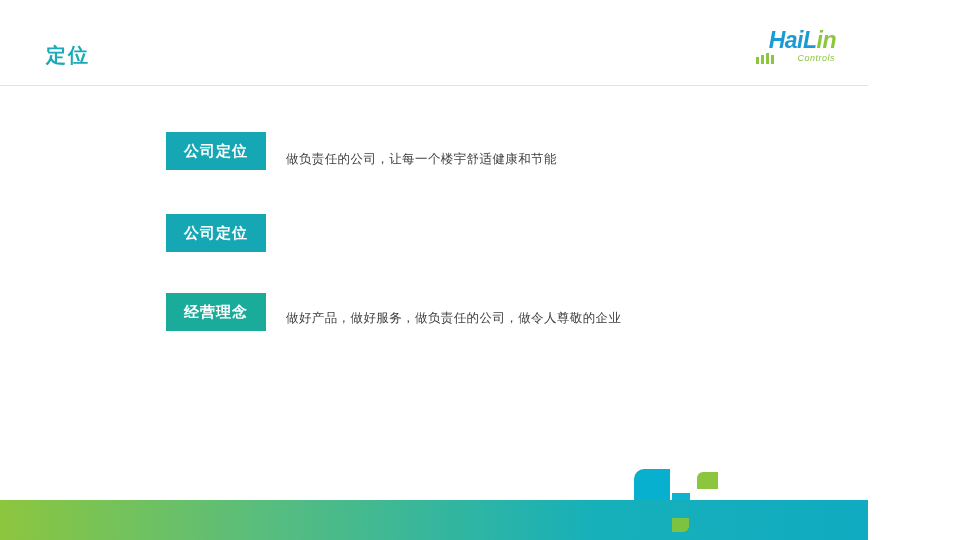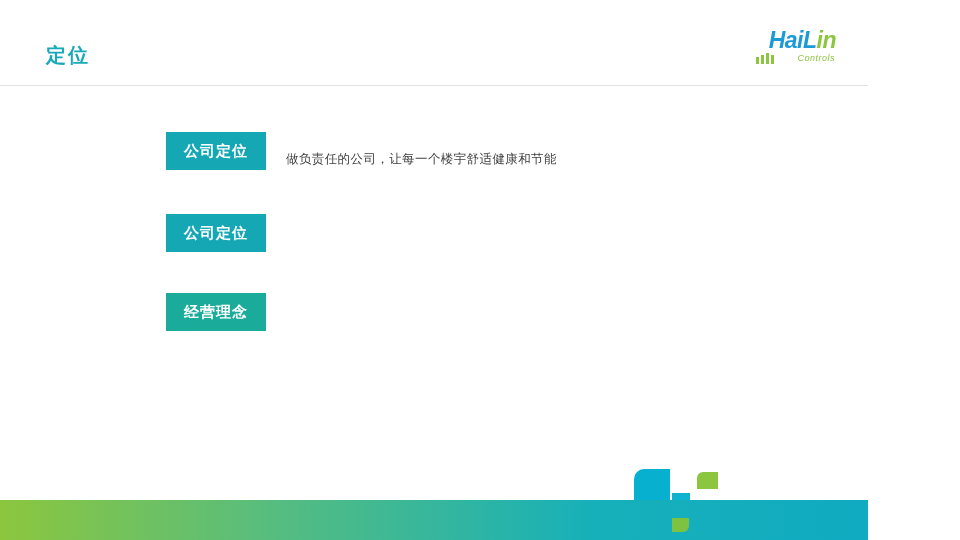--- a/index.html
+++ b/index.html
@@ -214,20 +214,21 @@
       <div class="tag tag-teal">公司定位</div>
       <div class="row-text">做负责任的公司，让每一个楼宇舒适健康和节能</div>
     </div>
 
     <div class="row row-2">
       <div class="tag tag-teal">公司定位</div>
     </div>
 
     <div class="row row-3">
       <div class="tag tag-green">经营理念</div>
+      <div class="row-text">做好产品，做好服务，做负责任的公司，做令人尊敬的企业</div>
     </div>
 
   </div>
 
   <div class="deco-sq-green"></div>
   <div class="deco-mid"></div>
   <div class="deco-big"></div>
   <div class="deco-under"></div>
   <div class="bottom-band"></div>
   <div class="deco-sq-small"></div>

